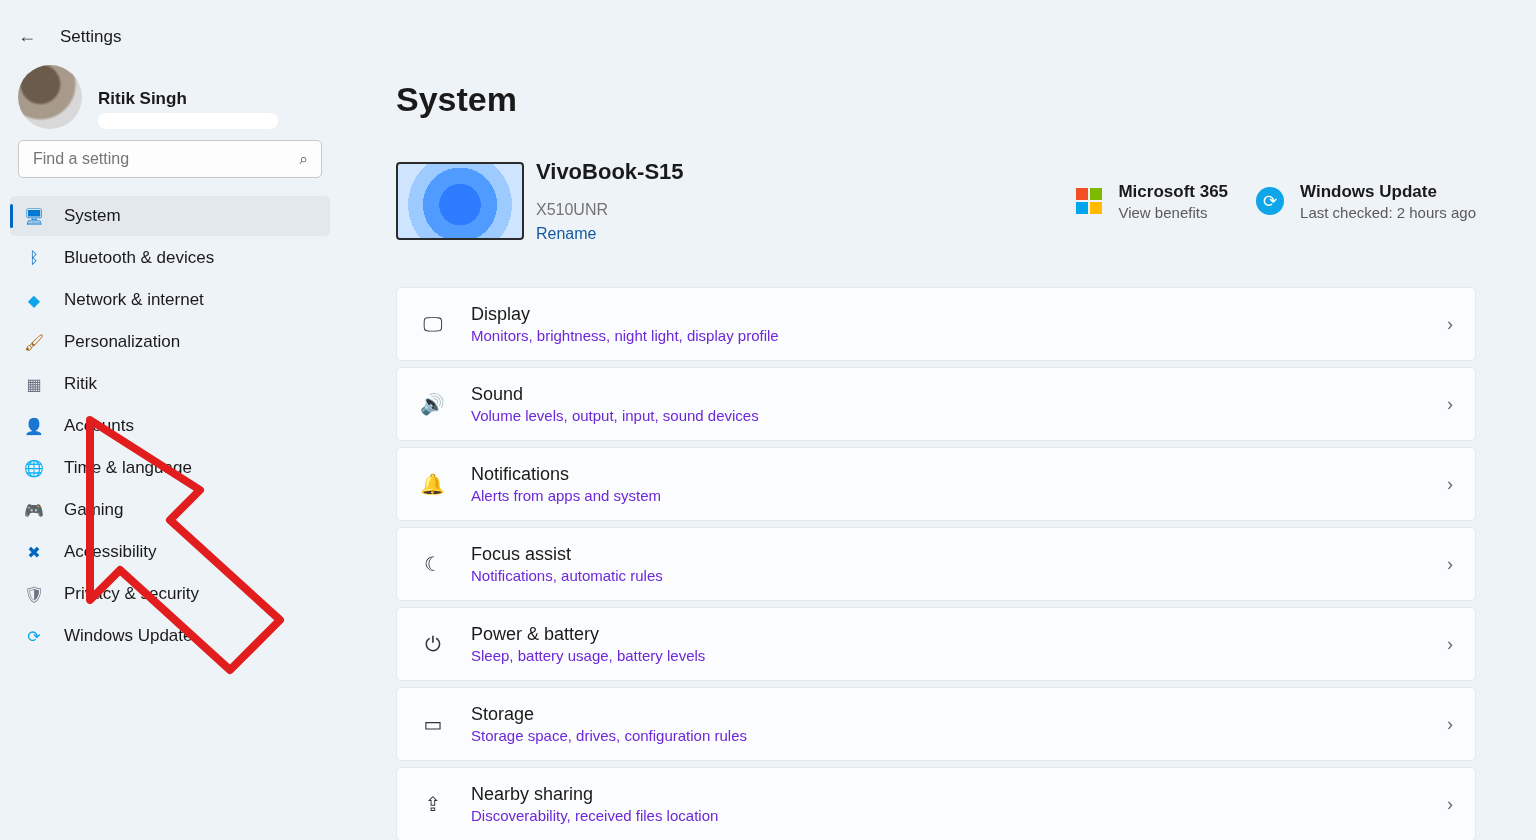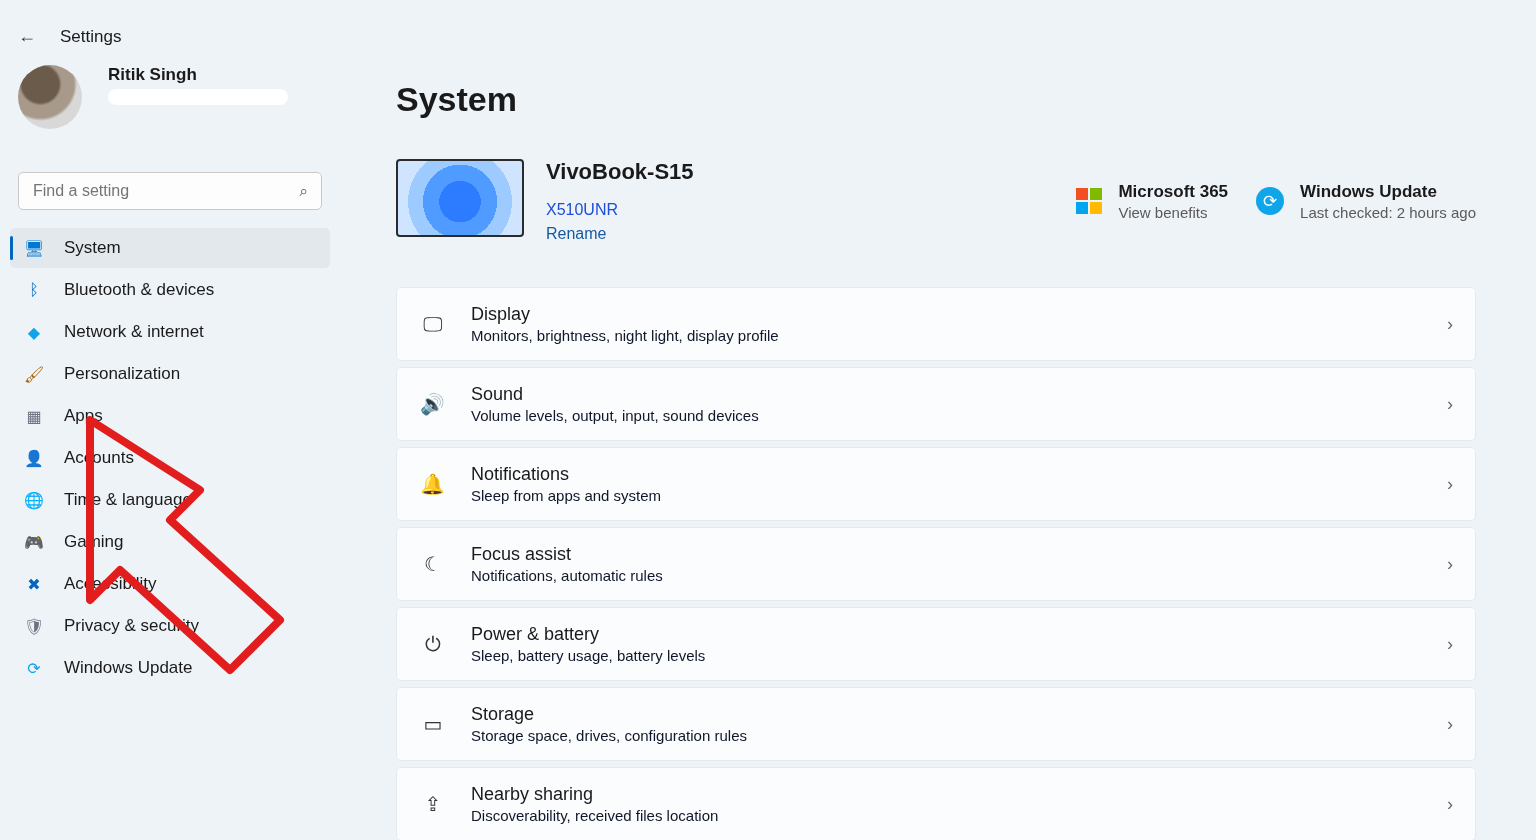--- a/index.html
+++ b/index.html
@@ -19,22 +19,22 @@
     padding: 20px 10px 0 10px;
     display: flex;
     flex-direction: column;
   }
   .sb-header {
     display: flex; align-items: center; gap: 24px;
     padding: 6px 8px 18px 8px; font-size: 17px;
   }
   .back-arrow { font-size: 18px; color:#3a3a3a; }
   .profile {
-    display: flex; align-items: flex-start; gap: 26px;
-    padding: 0 8px 43px 8px;
+    display: flex; align-items: flex-end; gap: 16px;
+    padding: 0 8px 11px 8px;
   }
   .avatar {
     width: 64px; height: 64px; border-radius: 50%;
     background: radial-gradient(circle at 35% 30%, #6b5b4a 0 30%, #a89a8a 35% 55%, #d8d8d8 60% 100%);
   }
   .profile-name { font-size: 17px; font-weight: 600; }
   .profile-sub {
     margin-top: 4px; background:#fff; height: 16px; width: 180px; border-radius: 8px;
   }
   .search {
@@ -75,27 +75,27 @@
   .ic-wu      { color:#0ea5e9; }
   
   .main {
     flex: 1; padding: 80px 60px 0 56px; overflow-y: auto;
   }
   .page-title { font-size: 34px; font-weight: 600; margin-bottom: 40px; }
   .device-row {
     display: flex; align-items: center; gap: 24px; margin-bottom: 44px;
     justify-content: space-between;
   }
-  .device-left { display:flex; gap:22px; }
+  .device-left { display:flex; align-items:center; gap:12px; }
   .device-thumb {
     width: 128px; height: 78px; border: 2px solid #2b2b2b; border-radius: 4px;
     background: radial-gradient(circle at 50% 55%, #2d7bff 0 28%, #4f9bff 28% 50%, #9dcaff 50% 70%, #cfe5ff 70% 100%);
   }
   .device-name { font-size: 22px; font-weight: 600; }
-  .device-model { font-size: 16px; color:#1d4ed8; margin-top:16px; }
+  .device-model { font-size: 16px; color:#737373; margin-top:16px; }
   .rename { font-size: 16px; color:#15599e; margin-top:6px; cursor:pointer; }
   .promo-row { display:flex; align-items:center; gap:28px; }
   .promo { display:flex; align-items:center; gap:16px; }
   .ms365-icon {
     width:26px; height:26px; display:grid; grid-template-columns:1fr 1fr; grid-template-rows:1fr 1fr; gap:2px;
   }
   .ms365-icon span:nth-child(1){background:#f25022;}
   .ms365-icon span:nth-child(2){background:#7fba00;}
   .ms365-icon span:nth-child(3){background:#00a4ef;}
   .ms365-icon span:nth-child(4){background:#ffb900;}
@@ -109,21 +109,21 @@
   
   .cards { display:flex; flex-direction:column; gap:6px; }
   .card {
     background:#fbfcfd; border:1px solid #e6e9ec; border-radius:5px;
     padding:16px 22px; display:flex; align-items:center; gap:24px;
     cursor:pointer;
   }
   .cicon { width:28px; text-align:center; color:#333; font-size:20px; }
   .ctext { flex:1; }
   .ctitle { font-size:18px; font-weight:500; }
-  .cdesc  { font-size:15px; color:#0f172a; margin-top:2px; }
+  .cdesc  { font-size:15px; color:#6d28d9; margin-top:2px; }
   .chev   { color:#666; font-size:18px; }
   
   .anno {
     position:absolute; left:60px; top:400px; pointer-events:none;
   }
 </style>
 </head>
 <body>
 
 <div class="app">
@@ -159,21 +159,21 @@
         <div class="nav-item">
           <span class="nicon ic-net">◆</span>
           <span>Network &amp; internet</span>
         </div>
         <div class="nav-item">
           <span class="nicon ic-pers">🖌</span>
           <span>Personalization</span>
         </div>
         <div class="nav-item">
           <span class="nicon ic-apps">▦</span>
-          <span>Apps</span>
+          <span>Ritik</span>
         </div>
         <div class="nav-item">
           <span class="nicon ic-acct">👤</span>
           <span>Accounts</span>
         </div>
         <div class="nav-item">
           <span class="nicon ic-time">🌐</span>
           <span>Time &amp; language</span>
         </div>
         <div class="nav-item">
@@ -245,21 +245,21 @@
           <div class="ctext">
             <div class="ctitle">Sound</div>
             <div class="cdesc">Volume levels, output, input, sound devices</div>
           </div>
           <div class="chev">›</div>
         </div>
         <div class="card">
           <div class="cicon">🔔</div>
           <div class="ctext">
             <div class="ctitle">Notifications</div>
-            <div class="cdesc">Sleep from apps and system</div>
+            <div class="cdesc">Alerts from apps and system</div>
           </div>
           <div class="chev">›</div>
         </div>
         <div class="card">
           <div class="cicon">☾</div>
           <div class="ctext">
             <div class="ctitle">Focus assist</div>
             <div class="cdesc">Notifications, automatic rules</div>
           </div>
           <div class="chev">›</div>

